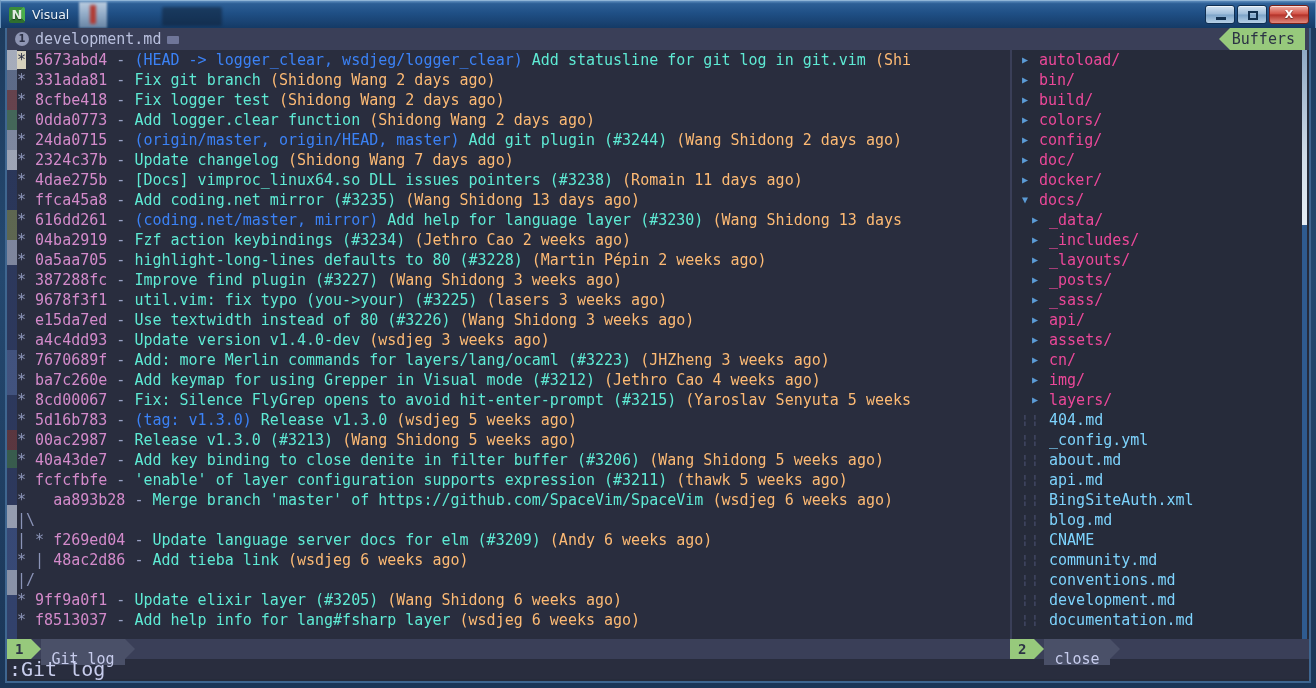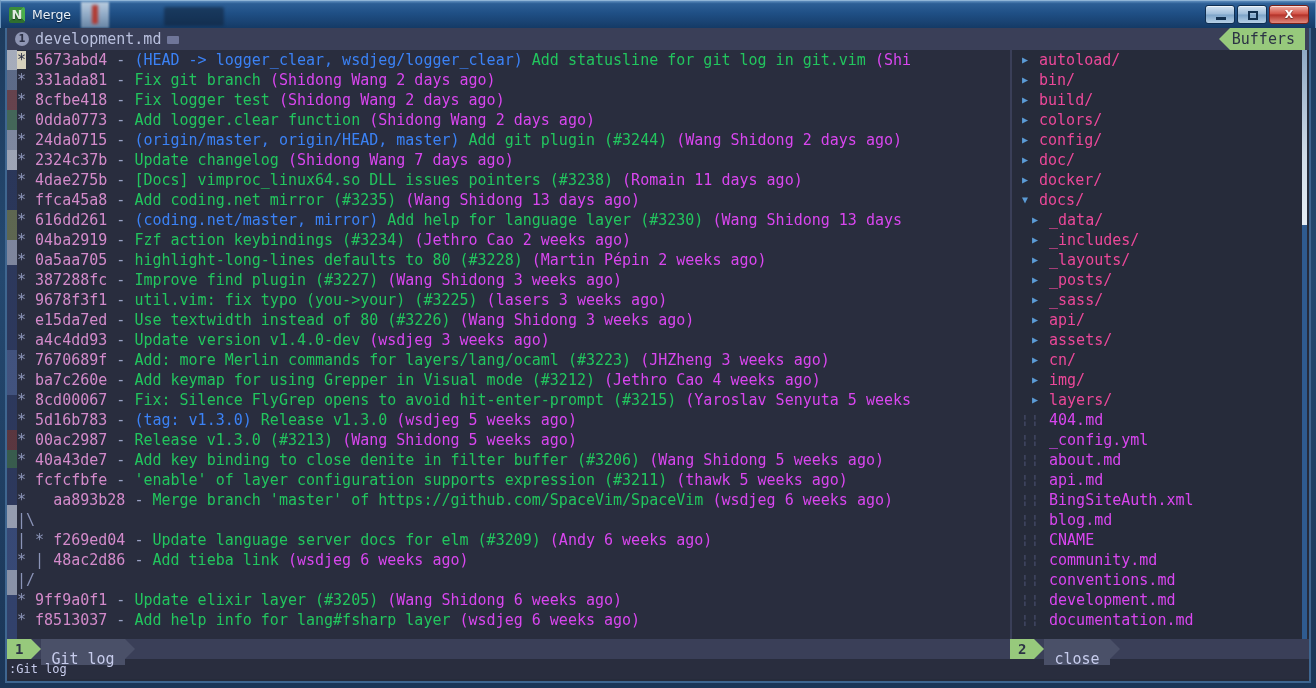--- a/index.html
+++ b/index.html
@@ -165,22 +165,22 @@
     opacity:.75;
   }
   #loglines {
     position:absolute; left:10px; top:0; width:993px; height:100%;
     white-space:pre; padding-top:0px;
   }
   .logline { height:20px; line-height:20px; white-space:pre; }
   .g  { color:#8b94b8; }           
   .h  { color:#d38aca; }           
   .dash { color:#9aa2c4; }
-  .sub { color:#22c55e; }          
-  .meta{ color:#d946ef; }          
+  .sub { color:#5eead4; }          
+  .meta{ color:#fdba74; }          
   .refs{ color:#3b82f6; }          
   .cursorcell {
     background:#d6d1bd; color:#2b3045;
   }
 
   
   #vsep { width:2px; height:100%; background:#3a3f58; }
   #rightpane {
     position:relative; flex:1 1 auto; height:100%; background:#262b3a;
     overflow:hidden;
@@ -190,21 +190,21 @@
   .tri {
     color:#5b9bd5; font-size:10px; width:10px; display:inline-block;
     text-align:center; flex:0 0 auto;
   }
   .tri.open { color:#5b9bd5; }
   .guide {
     color:#4a5070; width:10px; display:inline-block; text-align:center; flex:0 0 auto;
     font-size:13px;
   }
   .dirname { color:#ec4899; }
-  .filename { color:#d946ef; }
+  .filename { color:#7dd3fc; }
   .ind { display:inline-block; flex:0 0 auto; }
 
   #rscroll {
     position:absolute; right:2px; top:0; width:5px; height:589px;
     background:#2f5b8f;
   }
   #rscroll .thumb {
     position:absolute; left:0; top:0; width:5px; height:175px;
     background: linear-gradient(180deg,#8fa9c4 0%,#cfdbe8 60%,#e6eef5 100%);
   }
@@ -227,35 +227,35 @@
   .pl-arrow-right-gray {
     width:0;height:0;border-top:10px solid transparent;border-bottom:10px solid transparent;
     border-left:10px solid #4a5068;
   }
   .sl-fill { flex:1 1 auto; height:20px; background:#3a3f58; }
   #sl-right { display:flex; align-items:center; height:20px; flex:1 1 auto; background:#3a3f58; }
 
   
   #cmdline {
     height:20px; line-height:20px; width:100%;
-    background:#292d3e; color:#c7ccec; font-size:12px;
+    background:#292d3e; color:#c7ccec; font-size:20px;
     padding-left:2px; white-space:pre;
   }
 </style>
 </head>
 <body>
 
 <div id="app">
 
   <div id="titlebar">
     <span class="tb-icon">
       <span class="nvim-g"></span>
         <span class="nvim-n">N</span>
     </span>
-    <span class="tb-title">Merge</span>
+    <span class="tb-title">Visual</span>
     <span class="tb-mid">
       <span class="tb-ghost1"></span>
       <span class="tb-ghost2"></span>
     </span>
     <span class="wbtns">
       <span class="wbtn">
           <span class="min-bar"></span>
         </span>
       <span class="wbtn">
           <span class="max-box"></span>

